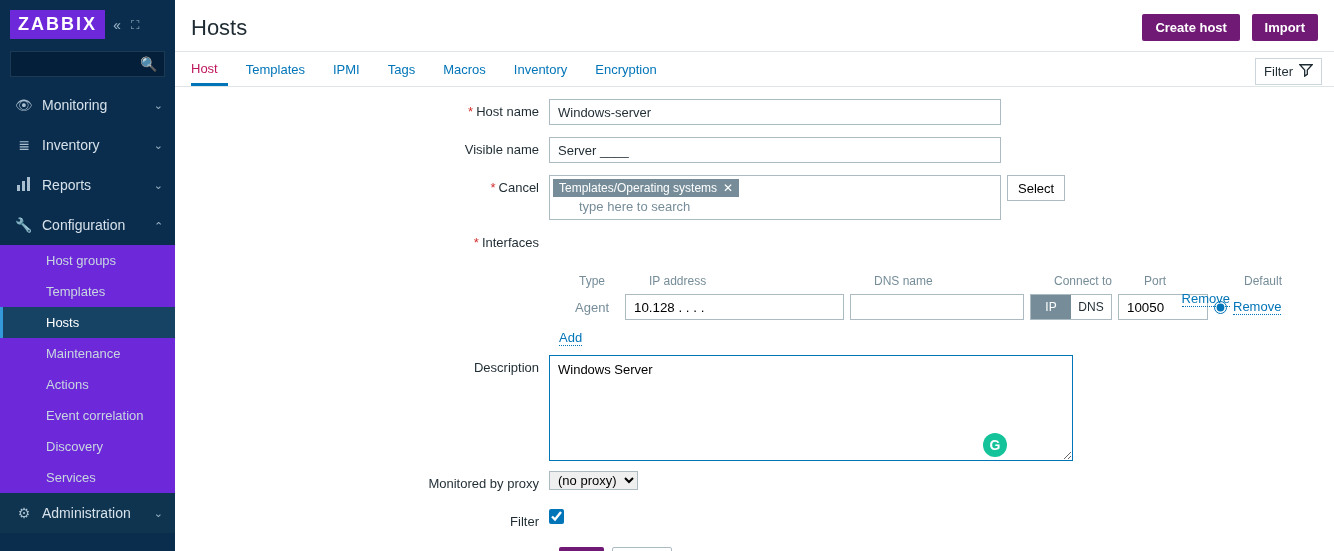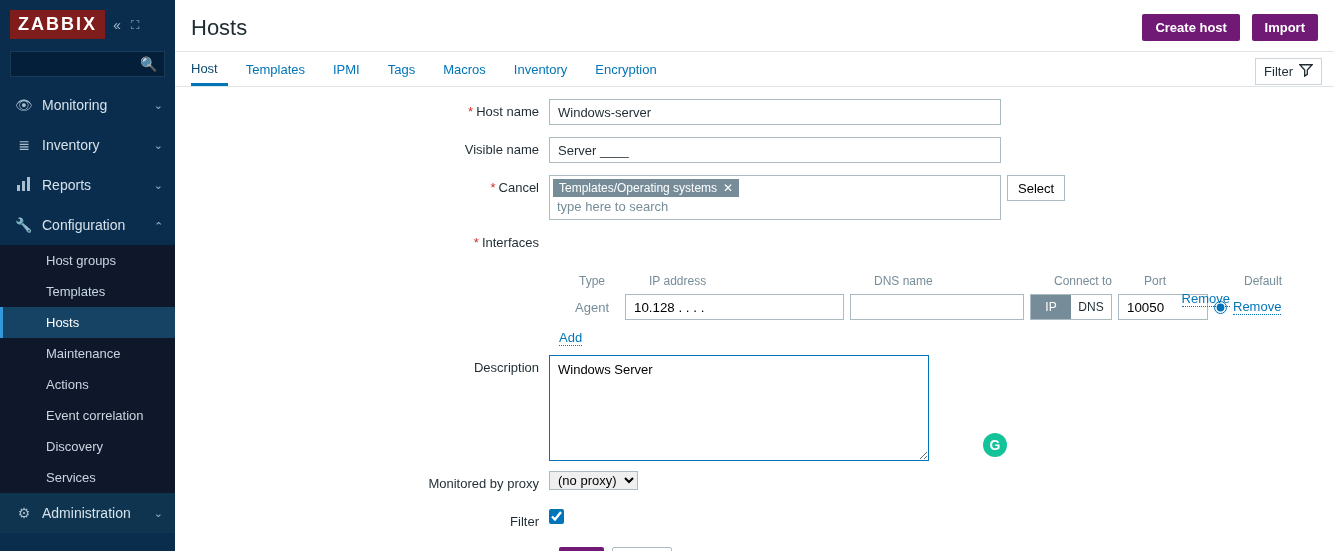--- a/index.html
+++ b/index.html
@@ -1,69 +1,69 @@
 <!DOCTYPE html>
 <html><head>
 <meta charset="utf-8">
 <style>
 * { box-sizing: border-box; margin: 0; padding: 0; }
 body { font-family: Arial, Helvetica, sans-serif; font-size: 13px; color: #1f2c33; background: #fff; width: 1334px; height: 551px; overflow: hidden; position: relative; }
 .sidebar { position: absolute; left: 0; top: 0; width: 175px; height: 551px; background: #0a2d4e; color: #d6e1ea; }
 .logo-row { padding: 10px 10px 4px 10px; display: flex; align-items: center; gap: 8px; }
-.logo { background: #7f1d1d; color: #fff; font-weight: bold; letter-spacing: 2px; font-size: 18px; padding: 4px 8px; }
+.logo { background: #6d28d9; color: #fff; font-weight: bold; letter-spacing: 2px; font-size: 18px; padding: 4px 8px; }
 .chevrons { color: #9bb4c7; font-size: 15px; letter-spacing: -2px; }
 .fullscreen-icon { color: #9bb4c7; font-size: 12px; margin-left: 4px; }
 .search-wrap { padding: 8px 10px; }
 .search-box { width: 100%; height: 26px; background: #041f3a; border: 1px solid #1a3a56; position: relative; }
 .search-icon { position: absolute; right: 6px; top: 4px; color: #9bb4c7; font-size: 14px; }
 .nav-item { display: flex; align-items: center; height: 40px; padding: 0 12px; cursor: pointer; font-size: 14px; color: #d6e1ea; }
 .nav-item .nav-icon { width: 24px; display: inline-block; text-align: center; color: #a9bfcf; }
 .nav-item .nav-label { flex: 1; margin-left: 6px; }
 .nav-caret { color: #9bb4c7; font-size: 11px; }
 .nav-caret.up { transform: rotate(180deg); display: inline-block; }
-.sub-items { background: #0f172a; }
+.sub-items { background: #6d28d9; }
 .sub-item { height: 31px; display: flex; align-items: center; padding-left: 46px; font-size: 13px; color: #c8d6e0; cursor: pointer; }
 .sub-item.active { background: #164264; border-left: 3px solid #3498db; padding-left: 43px; color: #fff; }
 .admin-row { background: #0e344f; }
 .main { position: absolute; left: 175px; top: 0; right: 0; height: 551px; background: #fff; }
 .page-header { display: flex; align-items: center; padding: 14px 16px 10px 16px; }
 .page-title { font-size: 22px; font-weight: normal; color: #1f2c33; flex: 1; }
 .btn { display: inline-block; padding: 5px 12px; font-size: 13px; border-radius: 2px; cursor: pointer; border: 1px solid transparent; }
 .btn-blue { background: #701a75; color: #fff; font-weight: bold; }
 .btn-white { background: #fff; border: 1px solid #acbbc2; color: #404040; }
 .btn-small { padding: 4px 10px; font-size: 12px; }
 .header-buttons .btn { margin-left: 8px; }
 .tabs-bar { border-top: 1px solid #dfe4e7; border-bottom: 1px solid #dfe4e7; padding-left: 16px; display: flex; align-items: center; position: relative; height: 36px; background: #fff; }
 .tab { padding: 8px 10px 8px 0; margin-right: 18px; color: #0275b8; cursor: pointer; font-size: 13px; }
-.tab.active { color: #0c4a6e; border-bottom: 3px solid #0275b8; padding-bottom: 7px; }
+.tab.active { color: #be185d; border-bottom: 3px solid #0275b8; padding-bottom: 7px; }
 .filter-btn { position: absolute; right: 12px; top: 6px; color: #1f2c33; font-size: 13px; display: flex; align-items: center; gap: 6px; border: 1px solid #ccd5db; padding: 4px 8px; background: #fff; cursor: pointer; }
 .form-area { padding-top: 12px; position: relative; }
 .form-row { display: flex; align-items: flex-start; margin-bottom: 10px; min-height: 28px; }
 .form-label { width: 374px; text-align: right; padding-right: 10px; padding-top: 5px; color: #1f2c33; }
 .req { color: #d32f2f; margin-right: 3px; }
 .text-input { width: 452px; height: 26px; border: 1px solid #acbbc2; padding: 0 8px; font-size: 13px; color: #1f2c33; }
 .group-box { width: 452px; min-height: 42px; border: 1px solid #acbbc2; padding: 3px; }
 .tag-pill { background: #768d99; color: #fff; padding: 2px 6px; border-radius: 0; font-size: 12px; display: inline-flex; align-items: center; gap: 6px; }
 .tag-x { cursor: pointer; font-size: 12px; }
-.group-placeholder { color: #768d99; padding: 2px 4px; font-size: 13px; }
+.group-placeholder { color: #768d99; padding: 2px 4px; font-size: 13px; margin-left: 22px; }
 .select-btn { margin-left: 6px; height: 26px; padding: 0 10px; border: 1px solid #acbbc2; background: #fff; cursor: pointer; font-size: 13px; }
 .iface-header { display: flex; margin-bottom: 6px; }
 .iface-header div { color: #768d99; font-size: 12px; margin-top: 44px; }
 .iface-row { display: flex; align-items: center; gap: 6px; }
 .iface-type-label { color: #768d99; font-size: 13px; }
 .ip-input { width: 219px; height: 26px; border: 1px solid #acbbc2; padding: 0 8px; }
 .dns-input { width: 174px; height: 26px; border: 1px solid #acbbc2; padding: 0 8px; }
 .connect-toggle { display: flex; border: 1px solid #acbbc2; height: 26px; overflow: hidden; }
 .toggle-opt { width: 40px; display: flex; align-items: center; justify-content: center; font-size: 12px; cursor: pointer; background: #fff; color: #1f2c33; }
 .toggle-opt.active { background: #768d99; color: #fff; }
 .port-input { width: 90px; height: 26px; border: 1px solid #acbbc2; padding: 0 8px; }
 .radio-default { accent-color: #0275b8; }
 .link { color: #0275b8; text-decoration: none; border-bottom: 1px dotted #0275b8; cursor: pointer; }
 .add-link { margin-left: 384px; }
-textarea.desc { width: 380px; height: 106px; border: 1px solid #0275b8; padding: 6px 8px; font-size: 13px; resize: both; font-family: inherit; }
+textarea.desc { width: 524px; height: 106px; border: 1px solid #0275b8; padding: 6px 8px; font-size: 13px; resize: both; font-family: inherit; }
 .grammarly { position: absolute; width: 24px; height: 24px; border-radius: 50%; background: #15c39a; color: #fff; display: flex; align-items: center; justify-content: center; font-weight: bold; font-size: 14px; }
 select { height: 19px; border: 1px solid #acbbc2; padding: 0 4px; font-size: 13px; }
 .checkbox { accent-color: #0275b8; width: 15px; height: 15px; }
 .bottom-buttons { margin-left: 384px; display: flex; gap: 8px; }
 .remove-side { position: absolute; right: 104px; top: 204px; }
 </style>
 </head>
 <body>
 
 <div class="sidebar">

